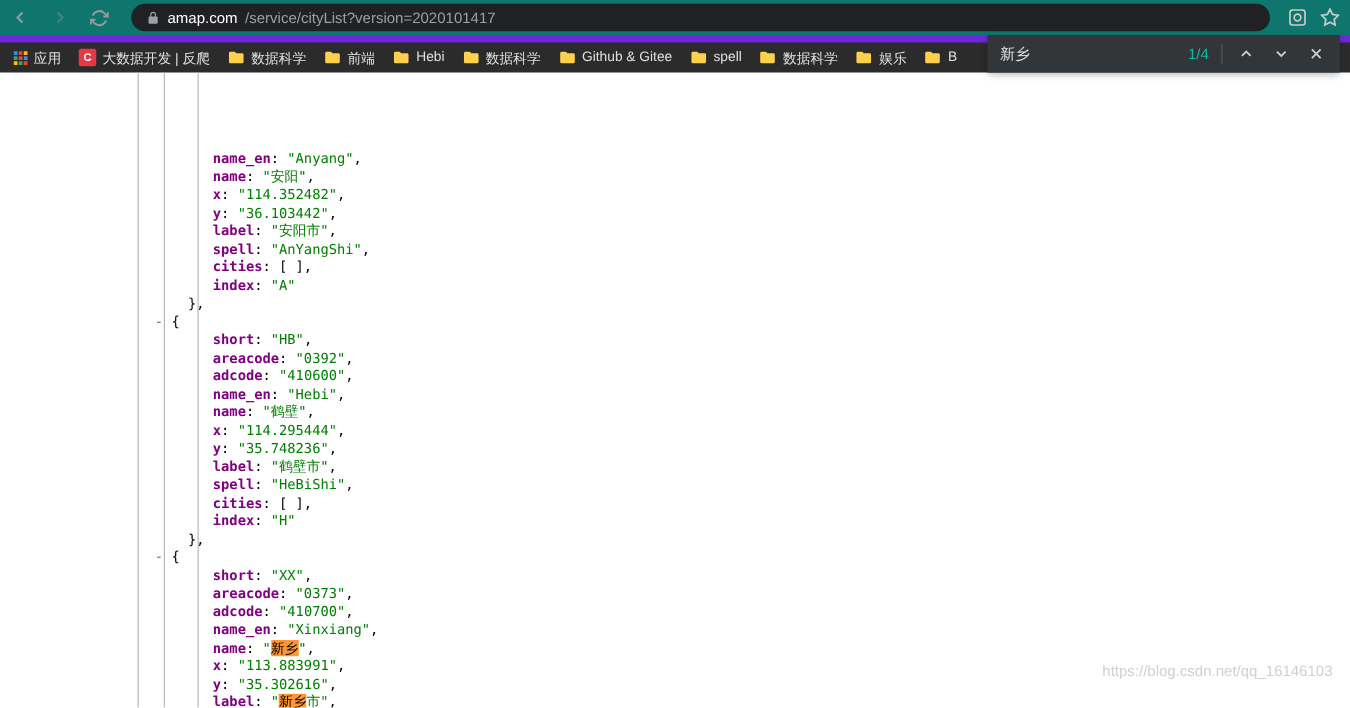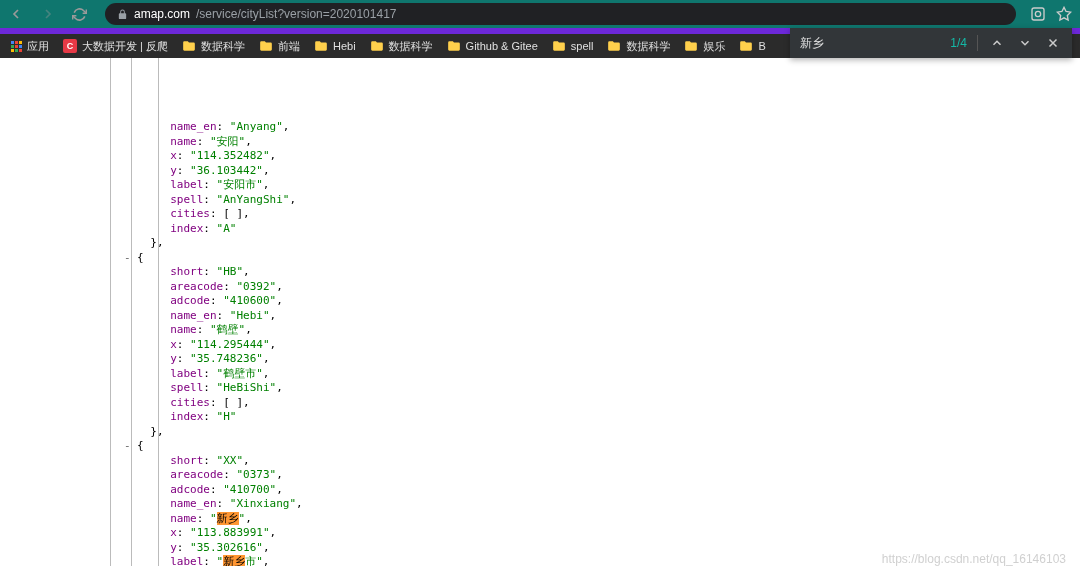--- a/index.html
+++ b/index.html
@@ -27,25 +27,25 @@
 .apps-icon i:nth-child(9) { background: #ea4335; }
 .red-icon { width: 14px; height: 14px; background: #e63946; border-radius: 2px; display: flex; align-items: center; justify-content: center; color: #fff; font-size: 9px; font-weight: bold; }
 .folder-icon { color: #ffd04c; display: flex; }
 .find-bar { position: absolute; top: 28px; right: 8px; width: 282px; height: 30px; background: #323639; display: flex; align-items: center; padding: 0 10px; gap: 10px; color: #e0e0e0; font-size: 12px; box-shadow: 0 2px 6px rgba(0,0,0,0.3); z-index: 10; }
 .find-input { flex: 1; color: #e0e0e0; }
 .find-count { color: #14b8a6; }
 .find-sep { width: 1px; height: 16px; background: #555; }
 .find-btn { cursor: pointer; color: #ccc; display: flex; padding: 2px; }
 .content { padding: 4px 0 0 104px; font-family: Consolas, monospace; font-size: 11px; line-height: 14.5px; color: #000; white-space: pre; position: relative; }
 .guide { position: absolute; top: 0; bottom: 0; border-left: 1px solid #bbb; }
-.key { color: #800080; font-weight: normal; }
+.key { color: #800080; font-weight: bold; }
 .str { color: #008000; }
 .collapse { color: #666; cursor: pointer; }
 .highlight { background: #ff9632; color: #000; }
-.watermark { position: absolute; bottom: 0; right: 14px; color: #d0d0d0; font-size: 12px; font-family: Arial; }
+.watermark { position: absolute; bottom: 22px; right: 14px; color: #d0d0d0; font-size: 12px; font-family: Arial; }
 </style>
 </head>
 <body>
 
 <div class="toolbar">
   <div class="nav-icons">
     <span>
         <svg width="16" height="16" viewBox="0 0 24 24" fill="none" stroke="currentColor" stroke-width="2.5">
           <path d="M15 18l-6-6 6-6"></path>
         </svg>

